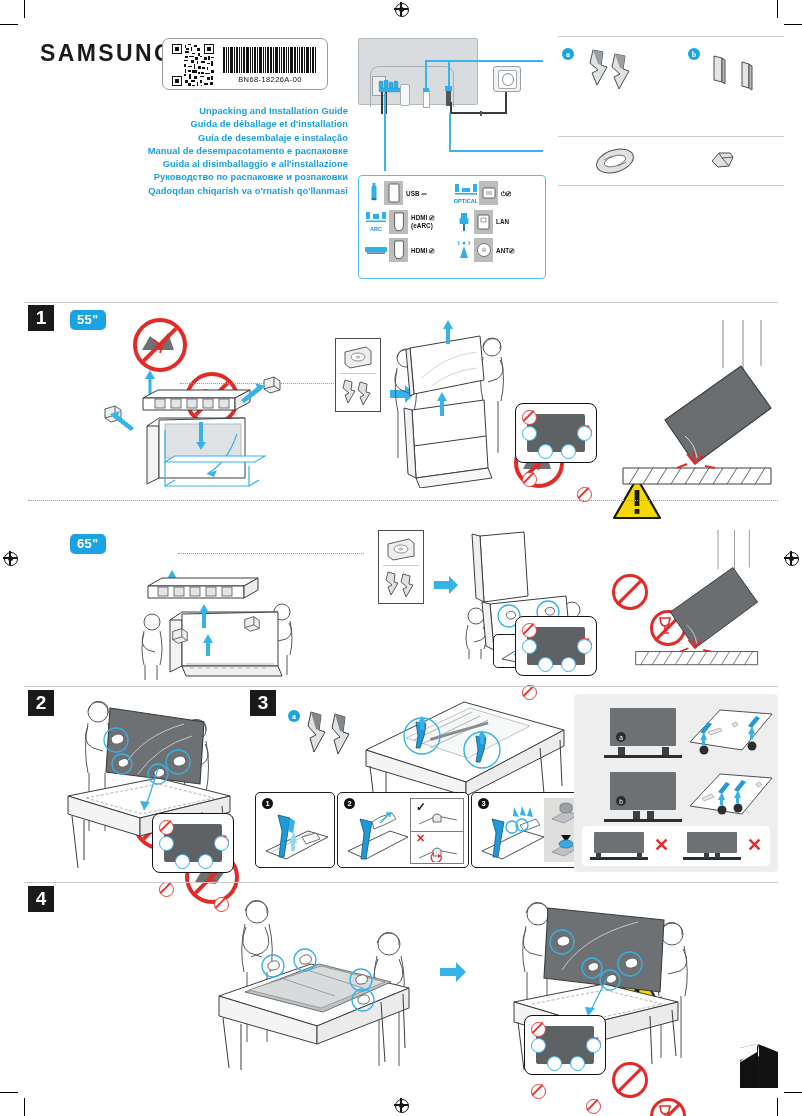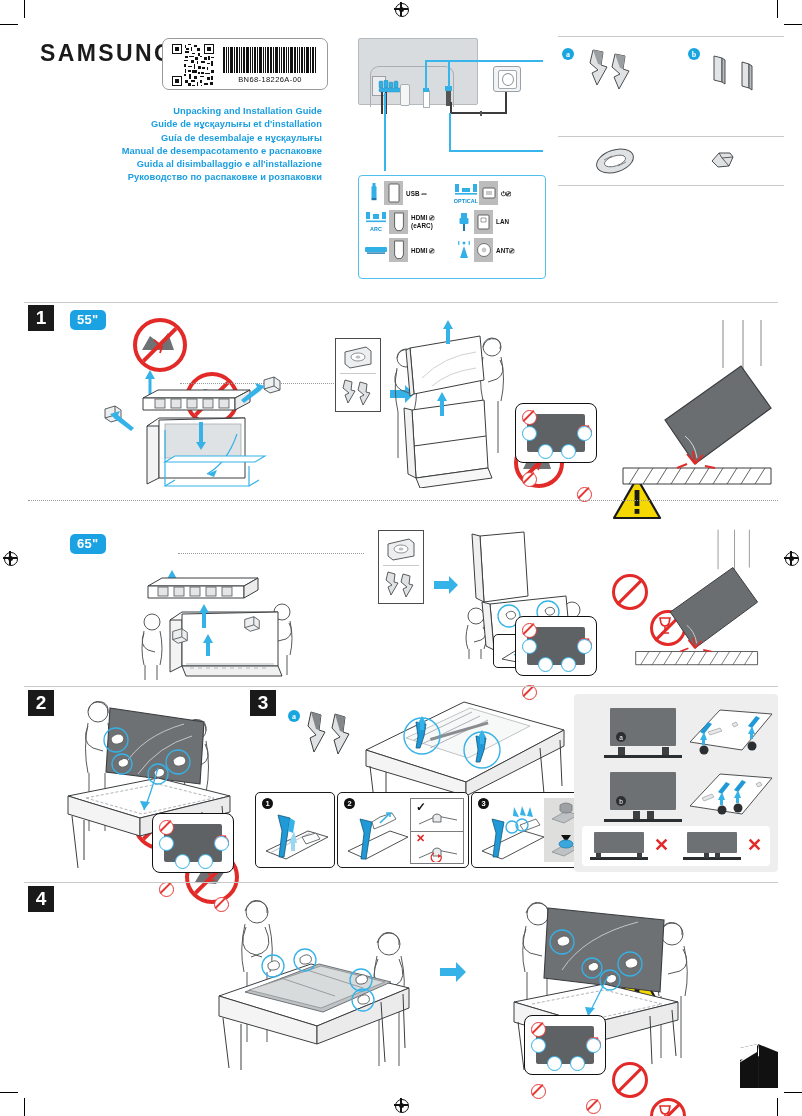--- a/index.html
+++ b/index.html
@@ -229,27 +229,28 @@
         <i style="width:1px"></i>
       <i style="width:3px"></i>
         <i style="width:1px"></i>
         <i style="width:2px"></i>
         <i style="width:1px"></i>
     </div>
     <div class="modelno">BN68-18226A-00</div>
   </div>
 </div>
 
-<div class="abs langs" style="left:2px;top:105px;width:320px;">
+<div class="abs langs" style="left:28px;top:105px;width:320px;">
   <div>Unpacking and Installation Guide</div>
-  <div>Guide de нұсқаулығы et d'installation</div>
-  <div>Guía de desembalaje e нұсқаулығы</div>
+  <div>Guida de déballage et d'installation</div>
+  <div>Guía de desembalaje e instalação</div>
   <div>Manual de desempacotamento e распаковке</div>
   <div>Guida al disimballaggio e all'installazione</div>
   <div>Руководство по распаковке и розпаковки</div>
+  <div>Qadoqdan chiqarish va o'rnatish qo'llanmasi</div>
 </div>
 
 <div class="abs" style="left:358px;top:38px;width:185px;height:130px;">
   <div class="abs tvback" style="left:0;top:0;width:118px;height:65px;"></div>
   <div class="abs" style="left:12px;top:28px;width:82px;height:40px;border:1px solid #a8aeb2;border-radius:9px 9px 0 0;border-bottom:none;"></div>
   <div class="abs" style="left:14px;top:38px;width:12px;height:18px;border:1px solid #9aa0a5;background:#eceeef;"></div>
   <svg class="abs" style="left:20px;top:42px;" width="30" height="14" viewBox="0 0 30 14">
     <g fill="#31b0e8" stroke="#2f7fa0" stroke-width=".4">
       <rect x="1" y="1" width="4" height="7" rx="1"></rect>
         <rect x="6" y="0" width="4" height="8" rx="1"></rect>

